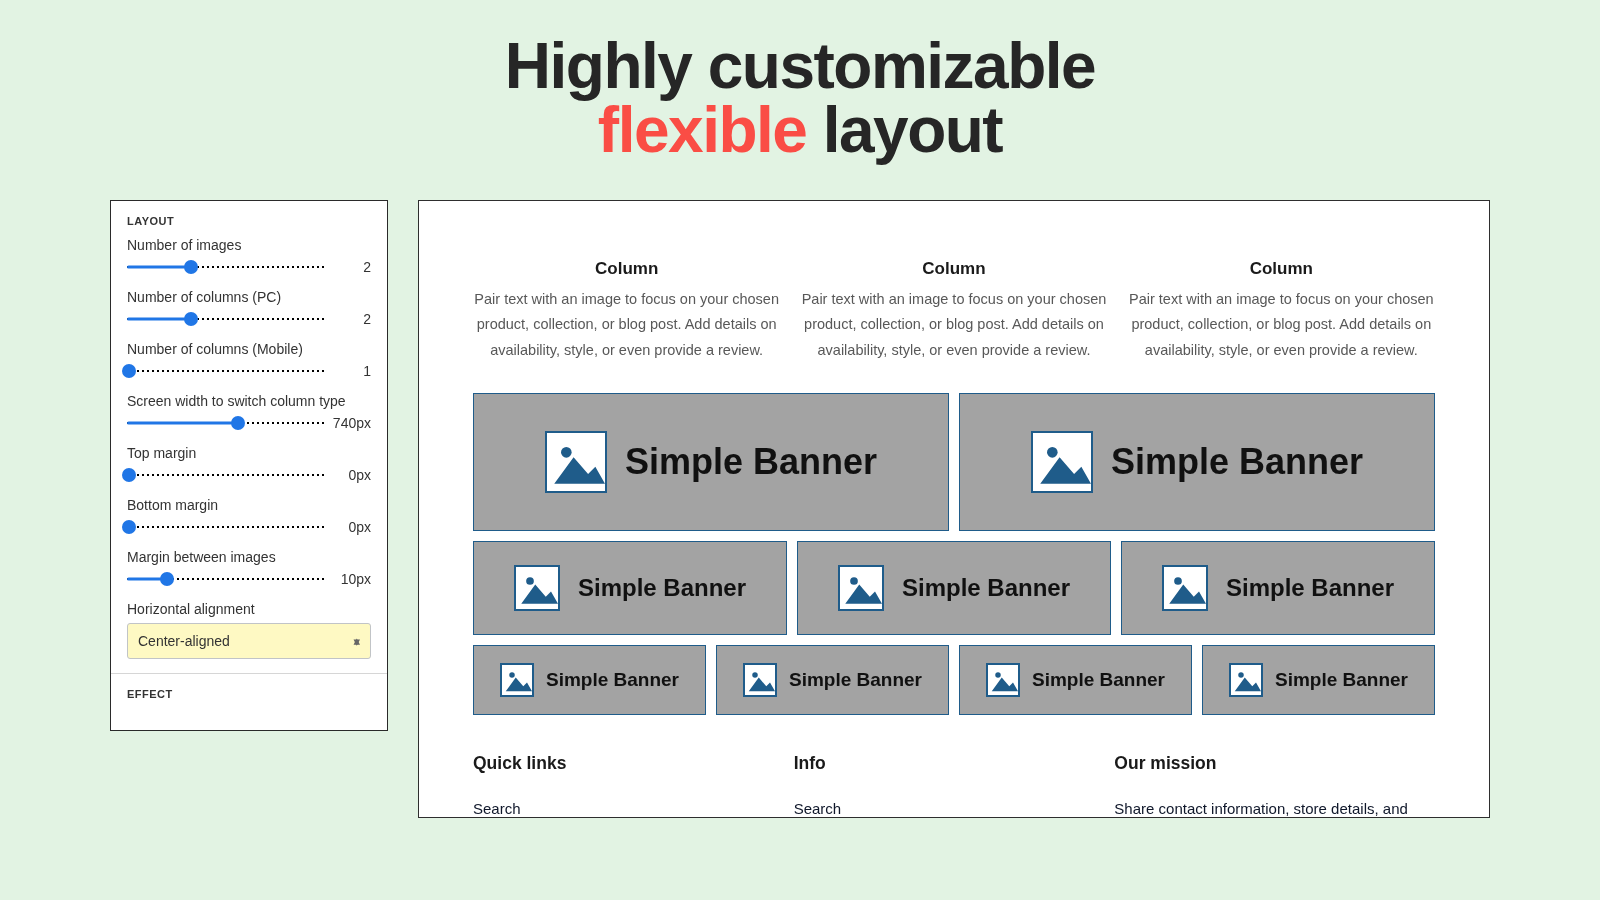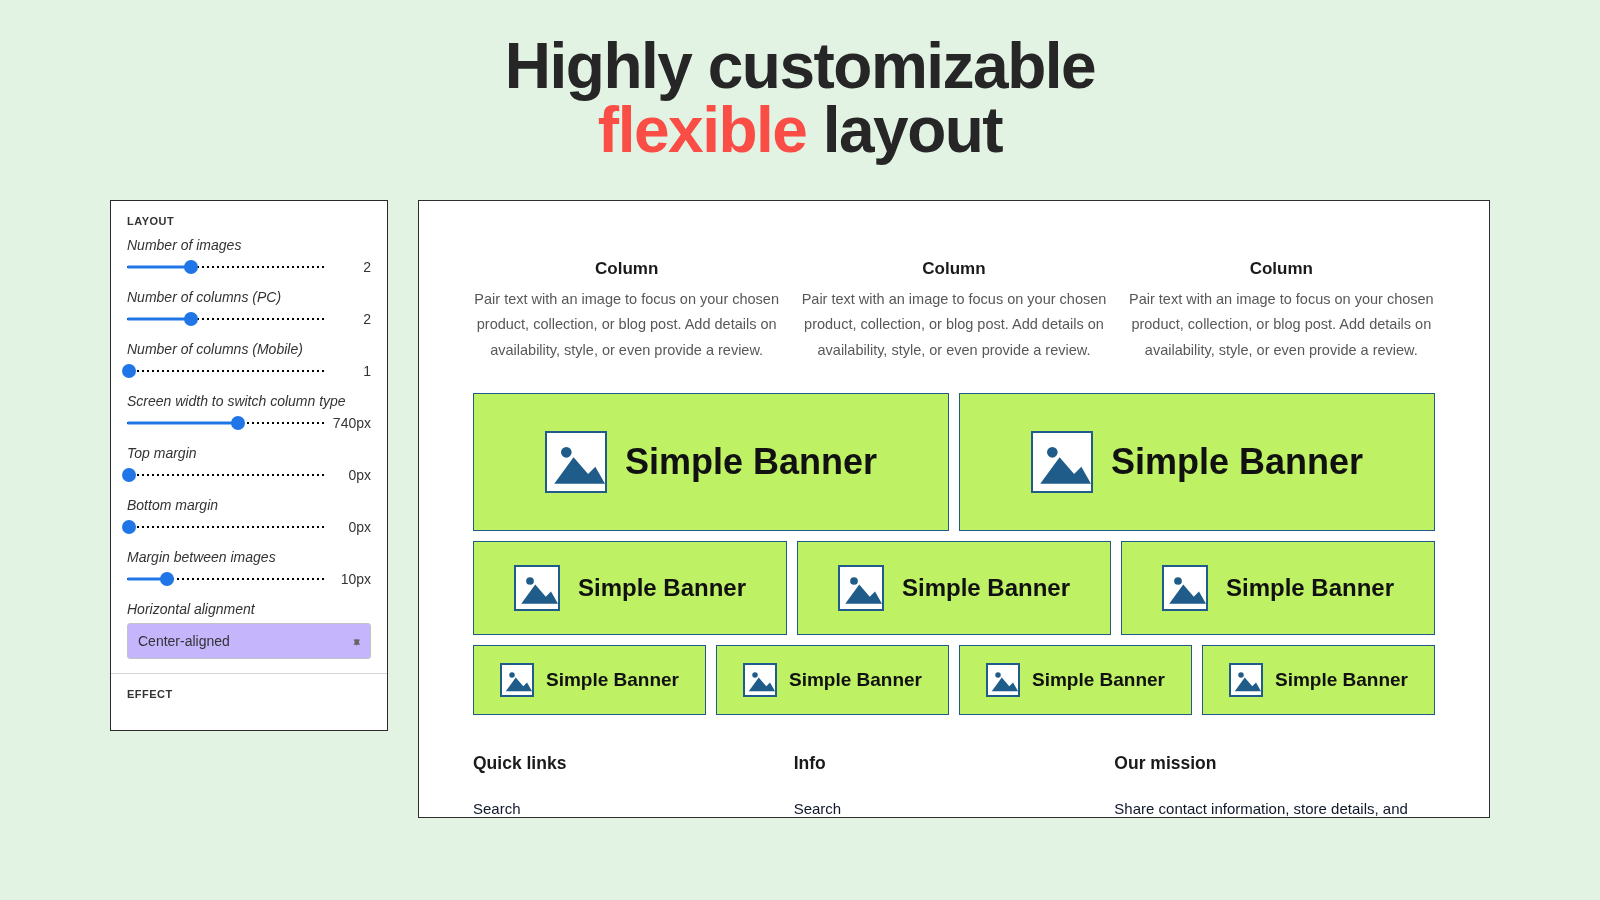--- a/index.html
+++ b/index.html
@@ -50,21 +50,20 @@
     color: #333;
     margin-bottom: 10px;
     text-transform: uppercase;
   }
   .control { margin-bottom: 14px; }
   .control-label {
     font-size: 14px;
     color: #333;
     margin-bottom: 6px;
     display: block;
-    font-style: italic;
   }
   .slider-row {
     display: flex;
     align-items: center;
     gap: 8px;
   }
   .slider {
     position: relative;
     flex: 1;
     height: 14px;
@@ -101,21 +100,21 @@
   }
   .select {
     position: relative;
     border: 1px solid #c1c4c7;
     border-radius: 3px;
     height: 36px;
     display: flex;
     align-items: center;
     padding: 0 10px;
     color: #333;
-    background: #c4b5fd;
+    background: #fef9c3;
     font-size: 14px;
   }
   .select .updown {
     position: absolute;
     right: 10px;
     font-size: 13px;
     line-height: 0;
     display: flex;
     flex-direction: column;
     gap: 1px;
@@ -157,21 +156,21 @@
     font-size: 14.5px;
     line-height: 1.75;
     color: #585858;
   }
 
   .banner-row { display: flex; gap: 10px; margin-bottom: 10px; }
   .banner {
     flex: 1;
     min-width: 0;
     border: 1.5px solid #1f5c8a;
-    background: #bef264;
+    background: #a3a3a3;
     display: flex;
     align-items: center;
     justify-content: center;
     gap: 18px;
   }
   .banner.big   { height: 138px; }
   .banner.big .banner-label   { font-size: 36px; font-weight: 800; }
   .banner.med   { height: 94px; }
   .banner.med .banner-label   { font-size: 24px; font-weight: 800; }
   .banner.small { height: 70px; }

